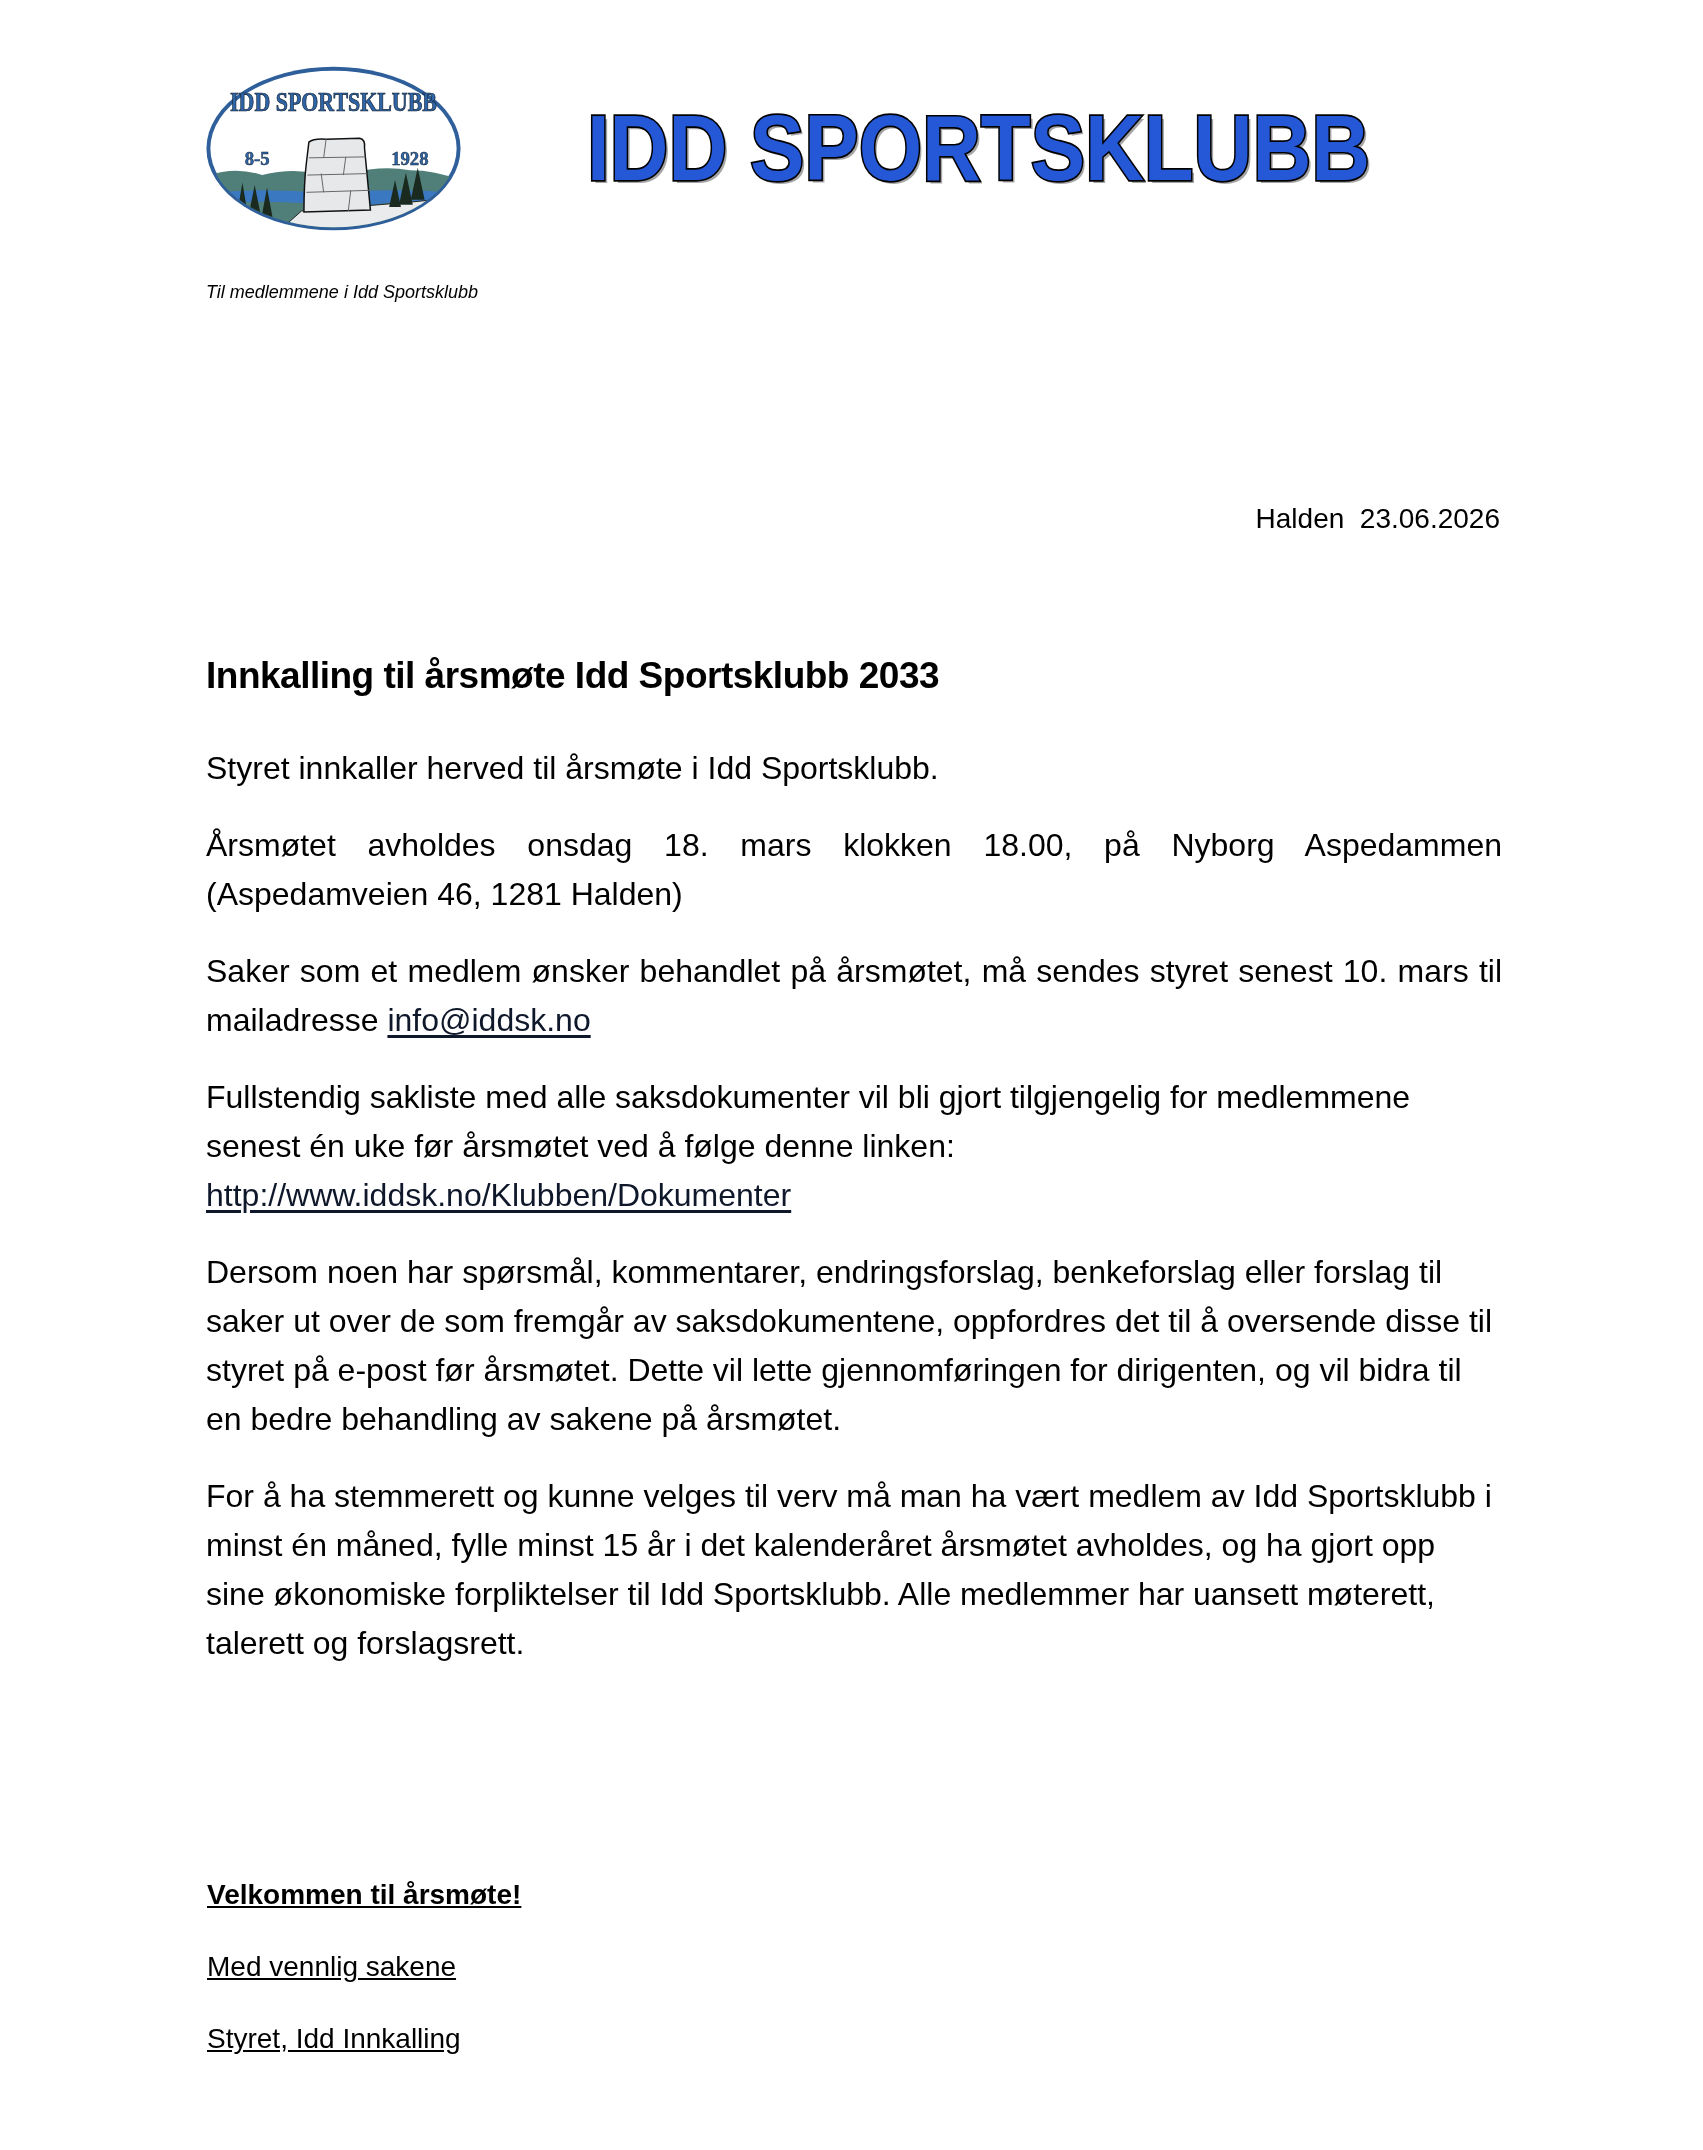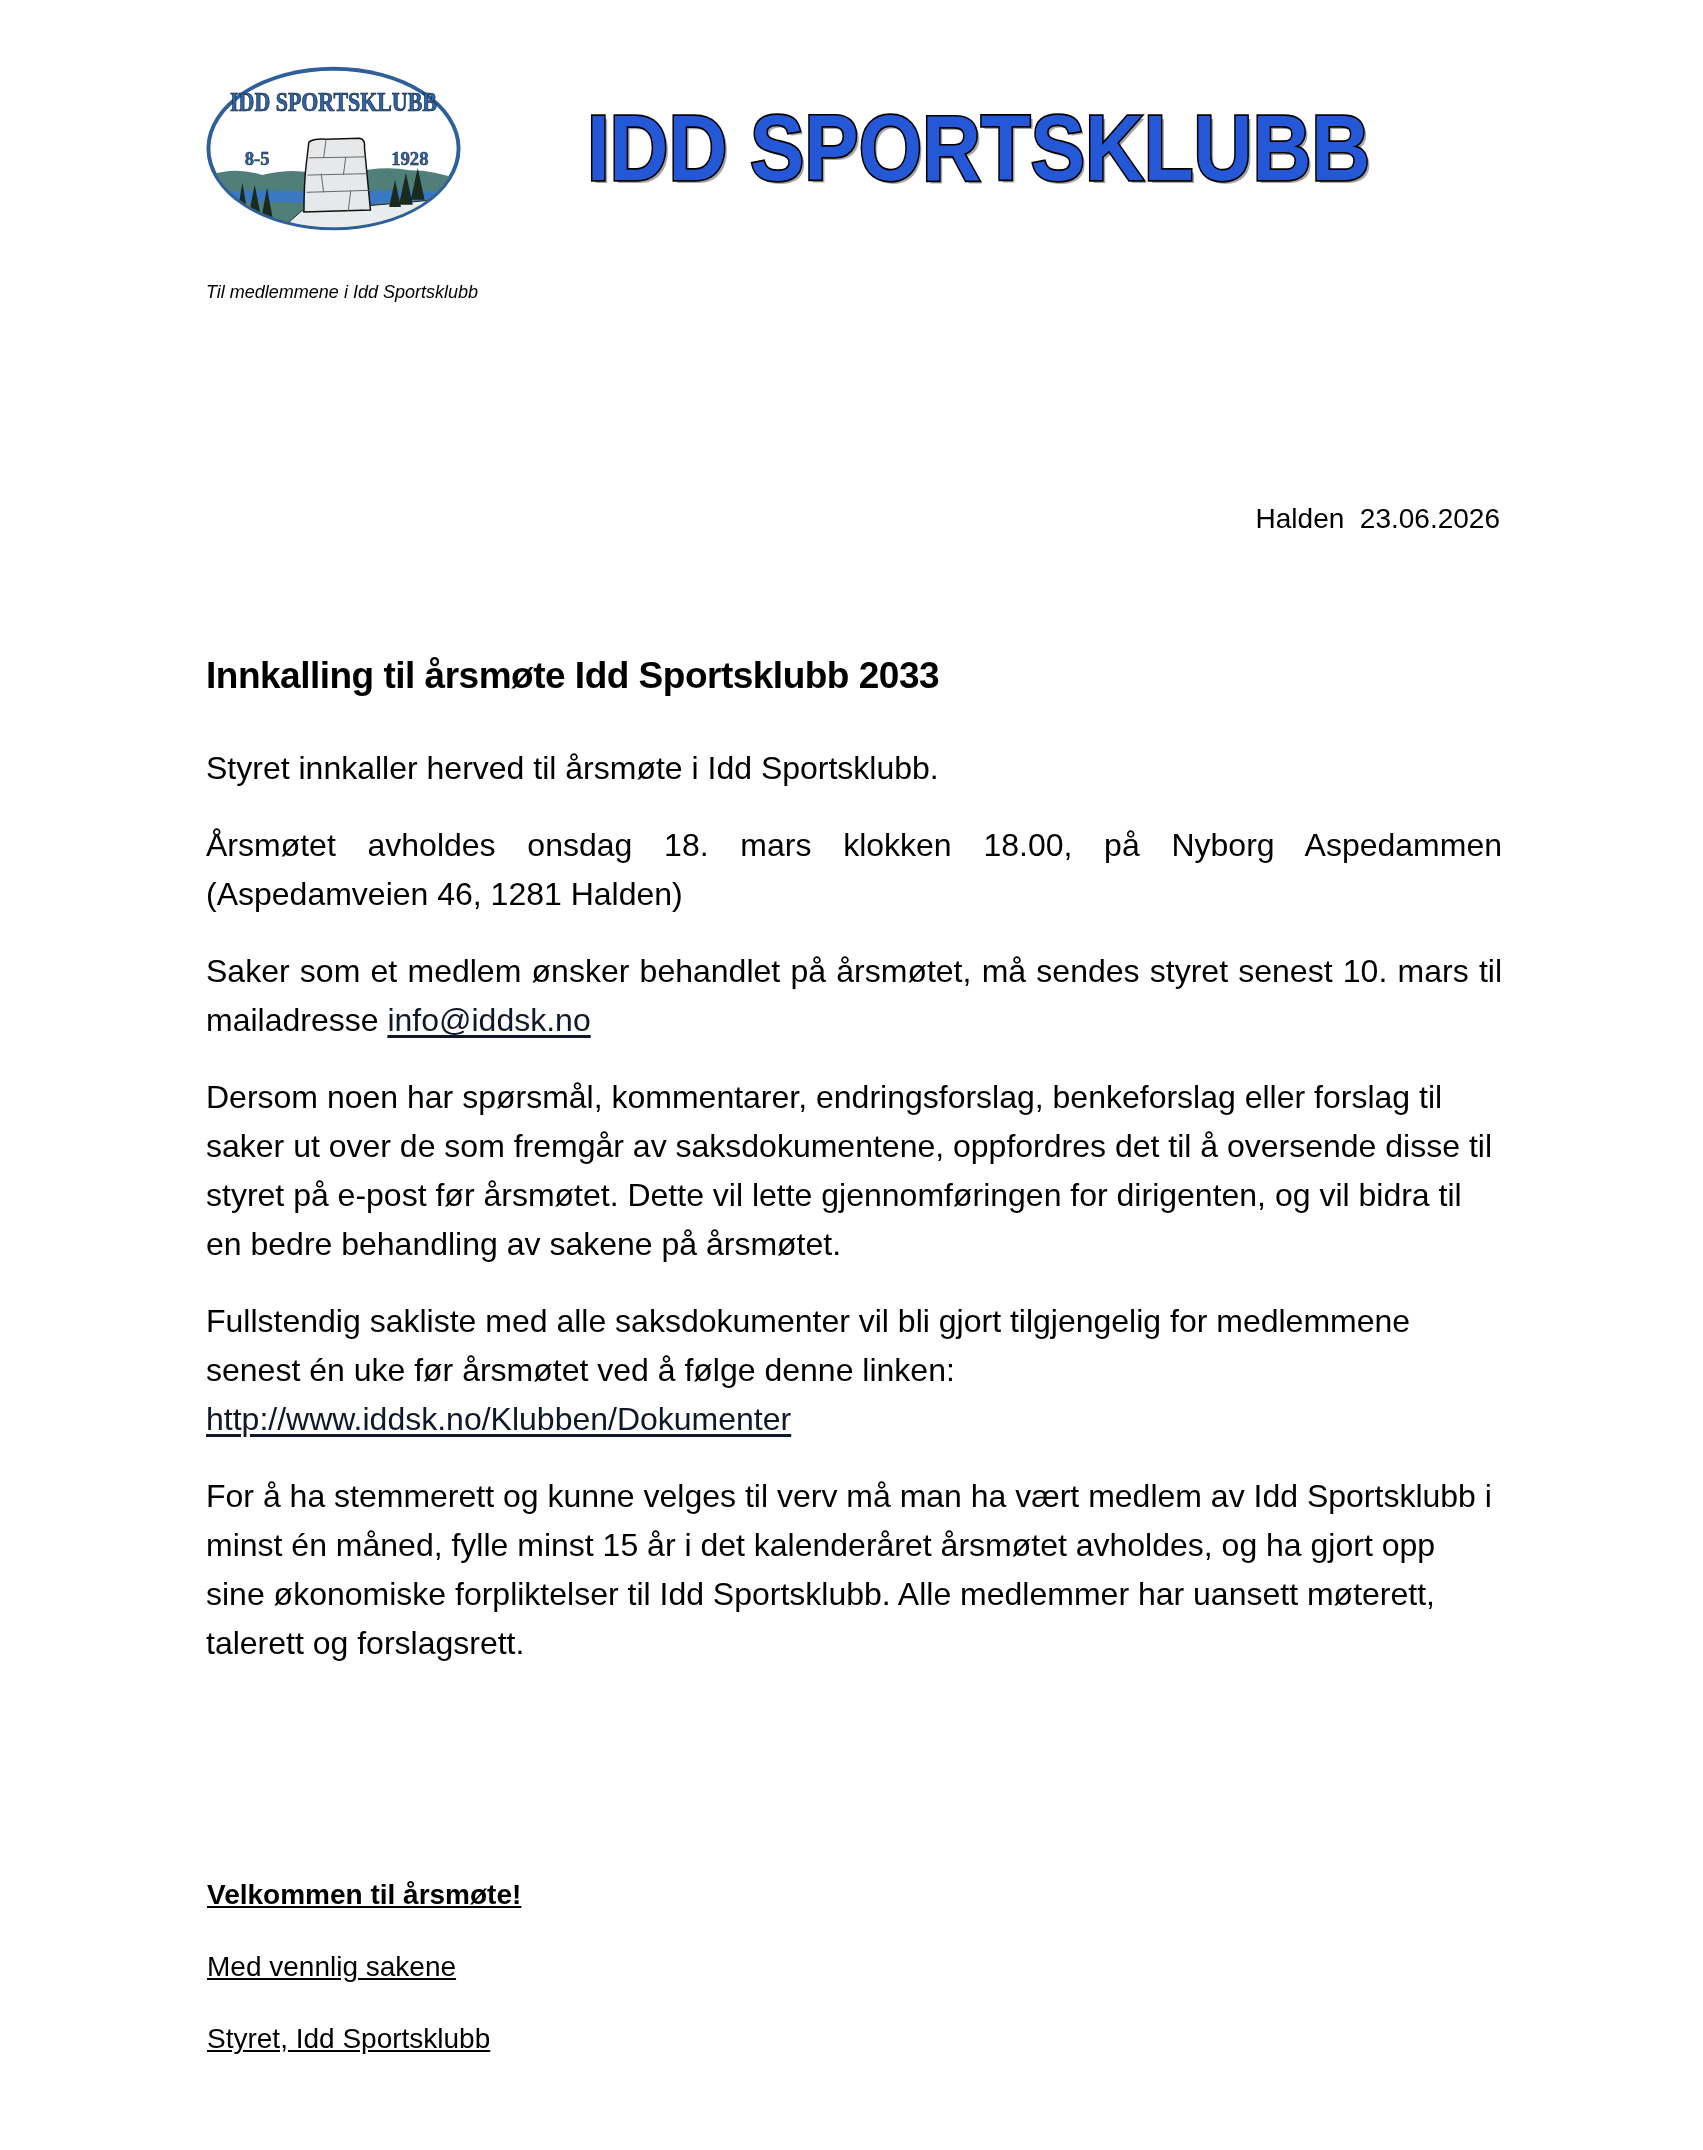--- a/index.html
+++ b/index.html
@@ -84,23 +84,23 @@
 <div class="abs salutation">Til medlemmene i Idd Sportsklubb</div>
 
 <div class="abs date">Halden  23.06.2026</div>
 
 <div class="abs heading">Innkalling til årsmøte Idd Sportsklubb 2033</div>
 
 <div class="abs body">
   <p class="left">Styret innkaller herved til årsmøte i Idd Sportsklubb.</p>
   <p>Årsmøtet avholdes onsdag 18. mars klokken 18.00, på Nyborg Aspedammen (Aspedamveien 46, 1281 Halden)</p>
   <p><span>Saker som et medlem ønsker behandlet på årsmøtet, må sendes styret senest 10. mars til mailadresse </span><a class="link">info@iddsk.no</a></p>
+  <p class="left"><span>Fullstendig sakliste med alle saksdokumenter vil bli gjort tilgjengelig for medlemmene senest én uke før årsmøtet ved å følge denne linken:</span><br><a class="link">http://www.iddsk.no/Klubben/Dokumenter</a></p>
   <p class="left">Dersom noen har spørsmål, kommentarer, endringsforslag, benkeforslag eller forslag til saker ut over de som fremgår av saksdokumentene, oppfordres det til å oversende disse til styret på e-post før årsmøtet. Dette vil lette gjennomføringen for dirigenten, og vil bidra til en bedre behandling av sakene på årsmøtet.</p>
-  <p class="left"><span>Fullstendig sakliste med alle saksdokumenter vil bli gjort tilgjengelig for medlemmene senest én uke før årsmøtet ved å følge denne linken:</span><br><a class="link">http://www.iddsk.no/Klubben/Dokumenter</a></p>
   <p class="left">For å ha stemmerett og kunne velges til verv må man ha vært medlem av Idd Sportsklubb i minst én måned, fylle minst 15 år i det kalenderåret årsmøtet avholdes, og ha gjort opp sine økonomiske forpliktelser til Idd Sportsklubb. Alle medlemmer har uansett møterett, talerett og forslagsrett.</p>
 </div>
 
 <div class="abs closing">
   <p class="bold">Velkommen til årsmøte!</p>
   <p>Med vennlig sakene</p>
-  <p>Styret, Idd Sportsklubb</p>
+  <p>Styret, Idd Innkalling</p>
 </div>
 
 
 </body></html>

